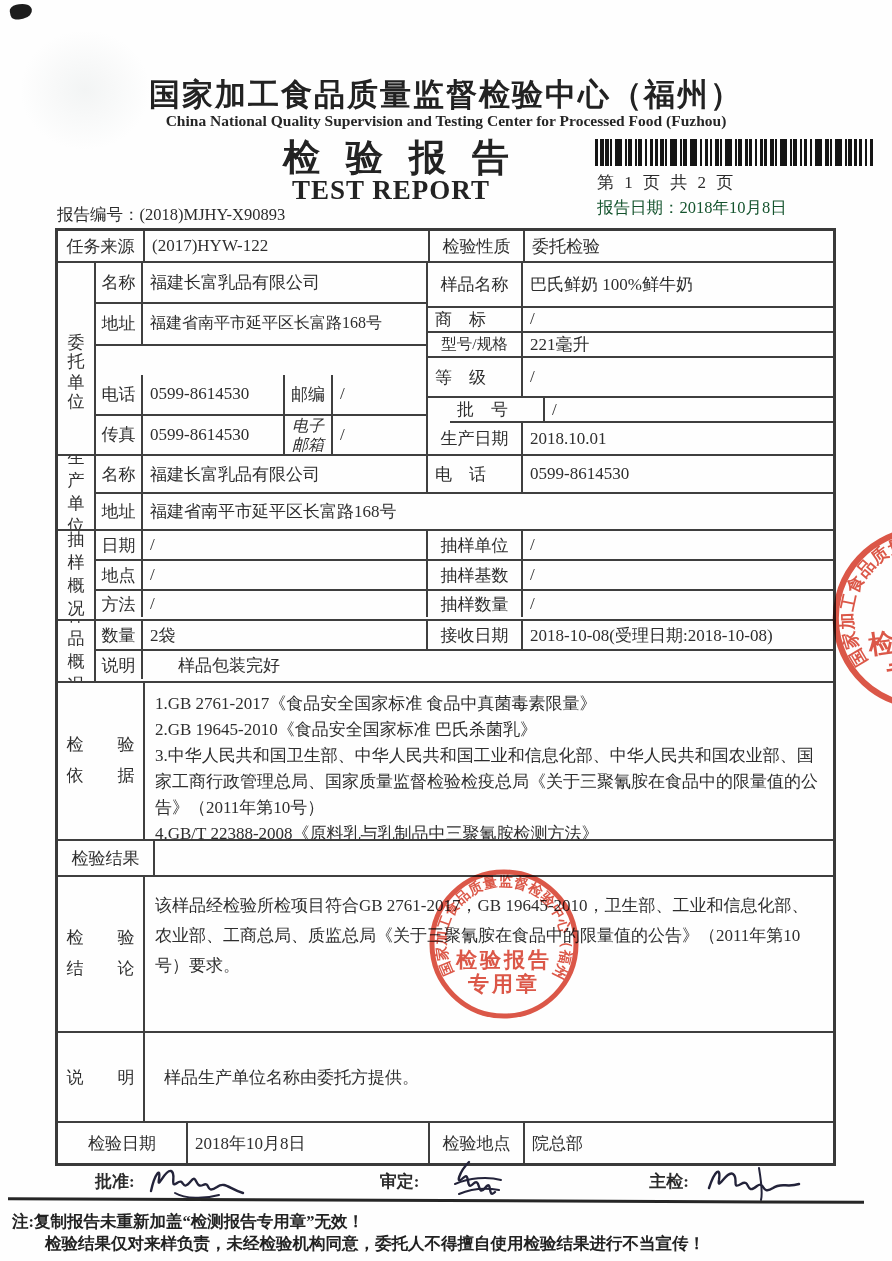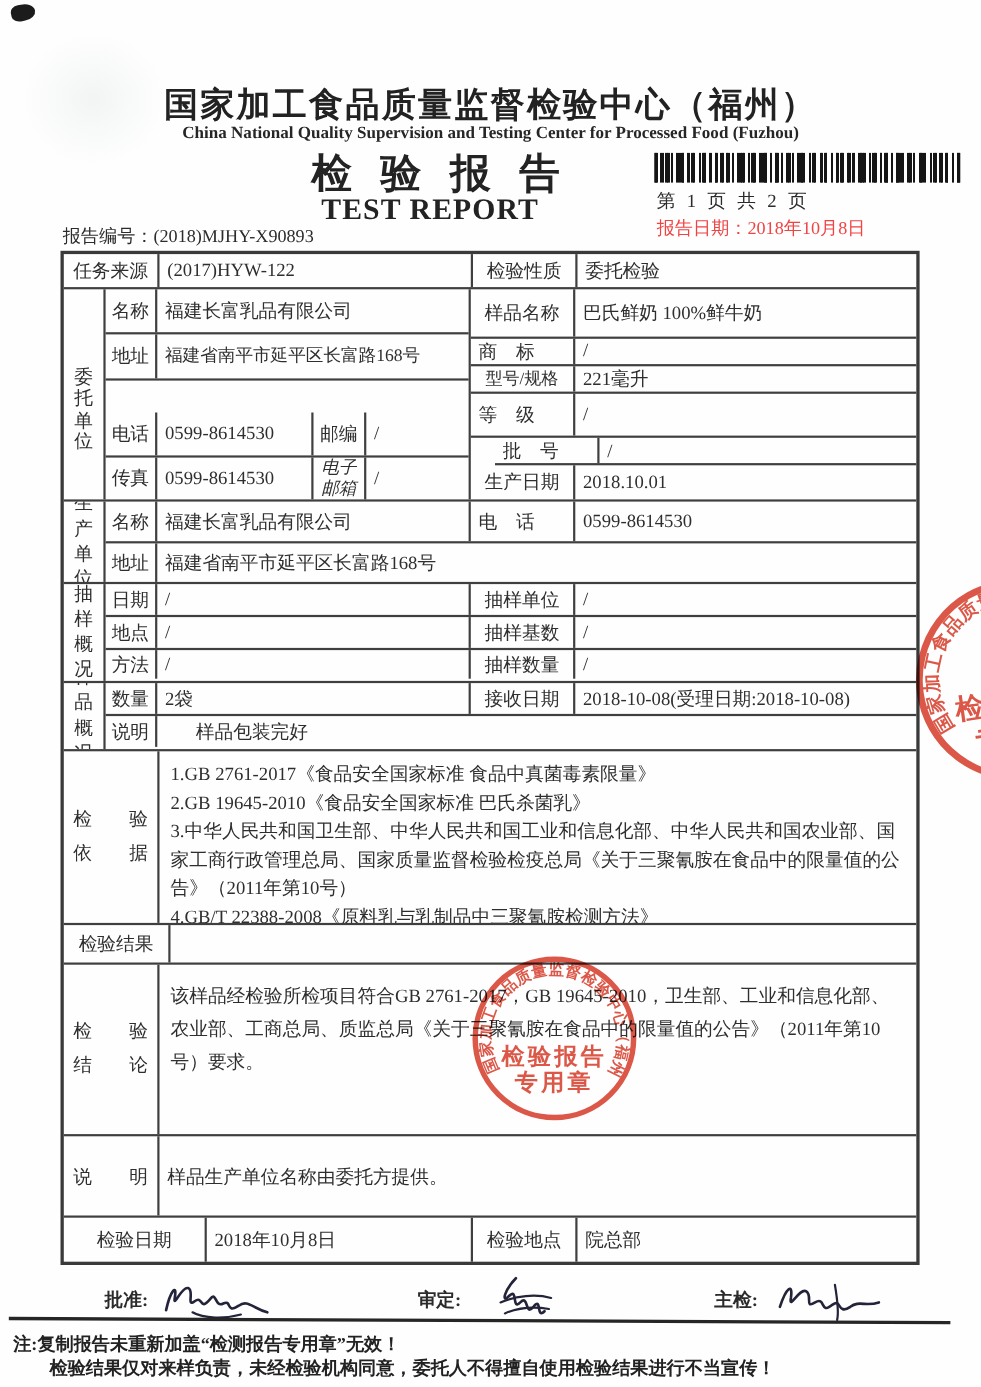--- a/index.html
+++ b/index.html
@@ -15,21 +15,21 @@
   .center-en{left:0;right:0;top:112px;text-align:center;font-size:15.5px;font-weight:bold;color:#262626;}
   .title-cn{left:0;right:100px;top:133px;text-align:center;font-size:37px;font-weight:bold;color:#232323;letter-spacing:26px;text-indent:26px;}
   .title-en{left:0;right:110px;top:175px;text-align:center;font-size:27px;font-weight:bold;color:#232323;letter-spacing:1px;}
   .barcode{left:595px;top:139px;width:278px;height:27px;
     background:
       repeating-linear-gradient(90deg,#151515 0 2px,rgba(0,0,0,0) 2px 5px),
       repeating-linear-gradient(90deg,#151515 0 3px,rgba(0,0,0,0) 3px 11px),
       repeating-linear-gradient(90deg,rgba(0,0,0,0) 0 7px,#151515 7px 9px,rgba(0,0,0,0) 9px 18px);
   }
   .page-info{left:597px;top:171px;font-size:17px;color:#2b2b2b;letter-spacing:3px;}
-  .report-date{left:597px;top:197px;font-size:16.5px;color:#ef4444;}
+  .report-date{left:597px;top:197px;font-size:16.5px;color:#14532d;}
   .report-no{left:57px;top:204px;font-size:16.5px;color:#2b2b2b;}
   .corner-mark{left:10px;top:4px;width:22px;height:15px;background:#1c1c1c;border-radius:40% 60% 55% 45%;transform:rotate(-12deg);}
   .smudge{left:20px;top:30px;width:130px;height:120px;border-radius:50%;
     background:radial-gradient(closest-side,rgba(190,200,200,.18),rgba(190,200,200,0));}
   
   .report-table{left:55px;top:228px;width:781px;border:3px solid #3a3a3a;box-sizing:border-box;background:transparent;font-size:17px;}
   .band{display:flex;border-bottom:2px solid #3f3f3f;box-sizing:border-box;}
   .band:last-child{border-bottom:none;}
   .cell{border-right:2px solid #3f3f3f;box-sizing:border-box;display:flex;align-items:center;padding:0 7px;overflow:hidden;}
   .cell.last{border-right:none;}
@@ -216,21 +216,21 @@
   </div>
 
   <div class="band" style="height:156px;">
     <div class="cell lblAB two-line">
       <span>检　　验</span>
       <span>结　　论</span>
     </div>
     <div class="cell flex1 last concl">该样品经检验所检项目符合GB 2761-2017，GB 19645-2010，卫生部、工业和信息化部、农业部、工商总局、质监总局《关于三聚氰胺在食品中的限量值的公告》（2011年第10号）要求。</div>
   </div>
 
-  <div class="band" style="height:74px;">
+  <div class="band" style="height:90px;gap:12px;">
     <div class="cell lblAB">说　　明</div>
     <div class="cell flex1 last">样品生产单位名称由委托方提供。</div>
   </div>
 
   <div class="band" style="height:40px;">
     <div class="cell" style="width:130px;justify-content:center;">检验日期</div>
     <div class="cell" style="width:242px;">2018年10月8日</div>
     <div class="cell rlbl c">检验地点</div>
     <div class="cell flex1 last">院总部</div>
   </div>

